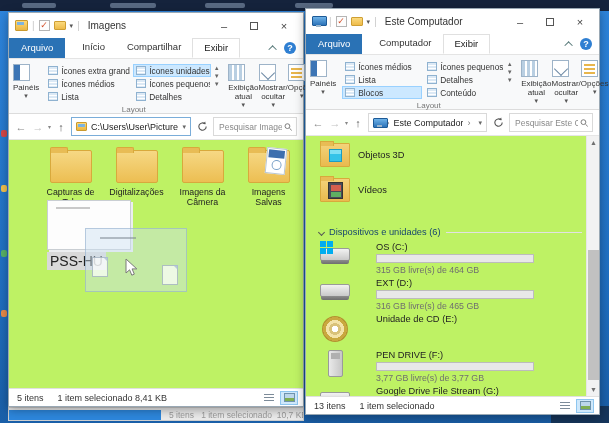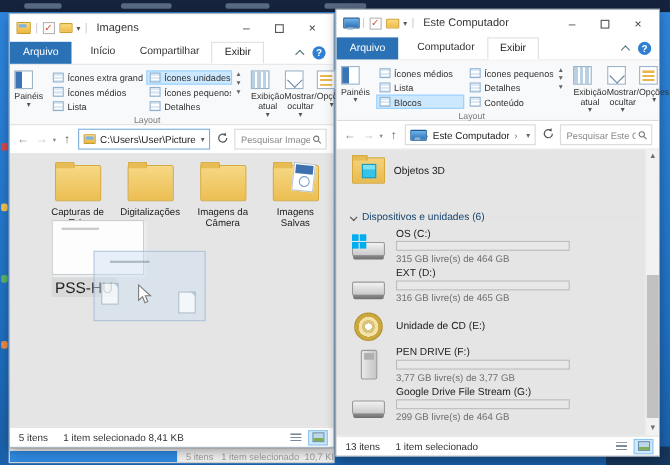--- a/index.html
+++ b/index.html
@@ -96,21 +96,21 @@
   .addr .path { white-space:nowrap; overflow:hidden; flex:1; }
   .addr-caret { font-size:7px; color:#666; }
   .crumb-sep { color:#777; font-size:9px; }
   .refresh { width:16px; text-align:center; }
   .searchbox { width:84px; height:19px; border:1px solid #d9d9d9; display:flex; align-items:center;
     padding:0 3px 0 5px; gap:2px; flex:none; }
   .searchbox input { border:none; outline:none; width:100%; font-size:8.5px; color:#888;
     font-family:"Liberation Sans", sans-serif; }
   .searchbox input::placeholder { color:#8a8a8a; opacity:1; }
 
-  .content { flex:1; position:relative; background:#e5e5e5; overflow:hidden; }
+  .content { flex:1; position:relative; background:#bef264; overflow:hidden; }
 
   
   .folder-row { position:absolute; left:34px; top:4px; display:flex; gap:11px; }
   .ftile { width:55px; display:flex; flex-direction:column; align-items:center; }
   .folder { position:relative; width:42px; height:33px; margin-top:6px;
     background:linear-gradient(180deg,#f6d884,#ecбе52); background:linear-gradient(180deg,#f6d884,#ecbe52);
     border-radius:2px; border:1px solid #d8a93c; }
   .folder:before { content:""; position:absolute; left:-1px; top:-4px; width:16px; height:5px;
     background:#e8bc55; border:1px solid #d8a93c; border-bottom:none; border-radius:2px 2px 0 0; }
   .folder .photo { position:absolute; right:3px; top:-3px; width:20px; height:26px; background:#fff;
@@ -153,21 +153,21 @@
     border:1px solid #333; }
   .film:before { content:""; position:absolute; left:2px; top:2px; width:10px; height:6px; background:#d45f4e; }
   .film:after { content:""; position:absolute; left:2px; top:9px; width:10px; height:5px; background:#5fae62; }
 
   .secthdr { display:flex; align-items:center; gap:5px; margin:20px 0 5px 0; }
   .chev-dn { width:5px; height:5px; border-right:1.3px solid #555; border-bottom:1.3px solid #555;
     transform:rotate(45deg); margin-left:1px; }
   .secthdr .stext { font-size:9.3px; color:#17456e; white-space:nowrap; }
   .secthdr .rule { flex:1; height:1px; background:#e2e2e2; margin-right:4px; }
 
-  .driverow { display:flex; align-items:center; gap:8px; margin-bottom:3px; min-height:33px; }
+  .driverow { display:flex; gap:24px; margin-bottom:3px; min-height:33px; }
   .dicon { flex:none; width:34px; display:flex; justify-content:center; position:relative; }
   .hdd { width:30px; height:13px; background:linear-gradient(180deg,#f2f2f2,#c9c9c9);
     border:1px solid #9a9a9a; border-radius:2px; position:relative; margin-top:6px; }
   .hdd:before { content:""; position:absolute; left:0; right:0; bottom:-4px; height:4px;
     background:linear-gradient(180deg,#8d8d8d,#6e6e6e); border-radius:0 0 2px 2px; }
   .winflag { position:absolute; left:-1px; top:-8px; width:13px; height:13px;
     background:
       linear-gradient(#00adef,#00adef) 0 0/6px 6px no-repeat,
       linear-gradient(#00adef,#00adef) 7px 0/6px 6px no-repeat,
       linear-gradient(#00adef,#00adef) 0 7px/6px 6px no-repeat,
@@ -517,20 +517,26 @@
   </div>
 
   <div class="content">
     <div class="rc-scroll">
       <div class="tile">
         <div class="sfolder">
             <span class="cube"></span>
           </div>
         <span class="tlabel">Objetos 3D</span>
       </div>
+      <div class="tile">
+        <div class="sfolder">
+            <span class="film"></span>
+          </div>
+        <span class="tlabel">Vídeos</span>
+      </div>
 
       <div class="secthdr">
         <span class="chev-dn"></span>
         <span class="stext">Dispositivos e unidades (6)</span>
         <span class="rule"></span>
       </div>
 
       <div class="driverow">
         <span class="dicon">
             <span class="hdd">

